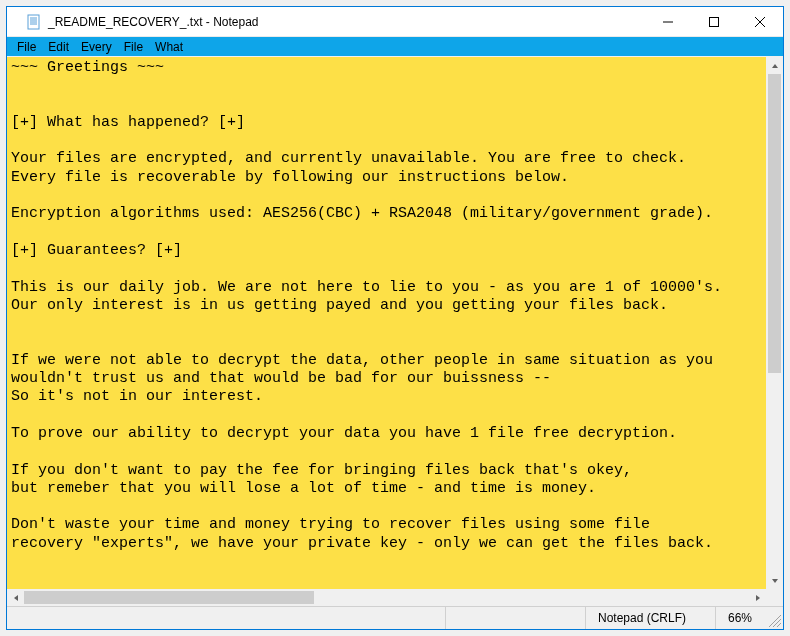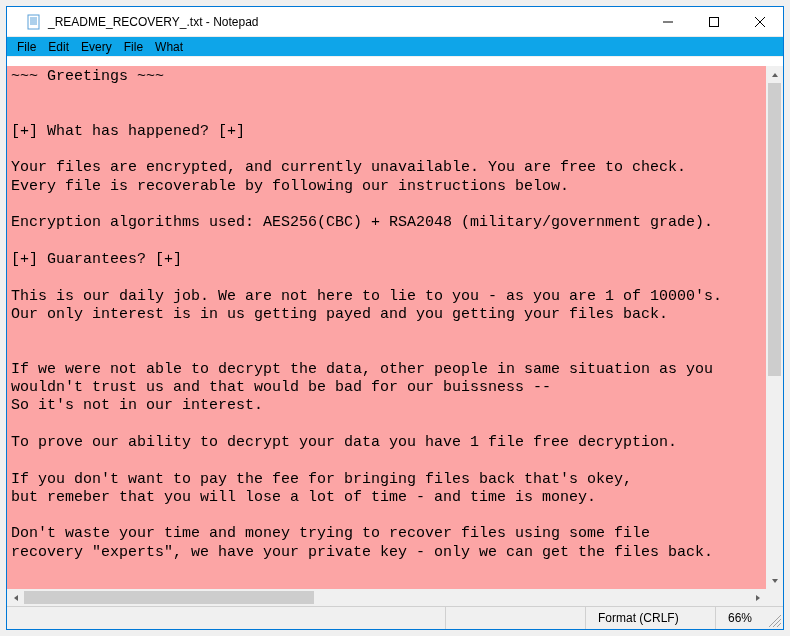--- a/index.html
+++ b/index.html
@@ -65,22 +65,21 @@
       border-bottom: 1px solid #f0f0f0;
     }
     .menu-item {
       padding: 2px 6px;
       color: #000;
     }
     .editor-wrap {
       flex: 1;
       position: relative;
       overflow: hidden;
-      background: #fca5a5;
-      margin-top: 9px;
+      background: #fde047;
     }
     .editor {
       position: absolute;
       top: 0; left: 0; right: 17px; bottom: 17px;
       padding: 2px 4px;
       font-family: Consolas, "Courier New", monospace;
       font-size: 15px;
       line-height: 1.22;
       white-space: pre-wrap;
       word-wrap: break-word;
@@ -255,21 +254,21 @@
             <polygon points="2,1 6,4 2,7" fill="#606060"></polygon>
           </svg>
       </div>
     </div>
     <div class="scroll-corner"></div>
   </div>
 
   <div class="statusbar">
     <div class="status-spacer"></div>
     <div class="status-section" style="min-width:140px"></div>
-    <div class="status-section" style="min-width:130px">Format (CRLF)</div>
+    <div class="status-section" style="min-width:130px">Notepad (CRLF)</div>
     <div class="status-section" style="min-width:50px">66%</div>
     <div class="status-grip">
       <svg width="16" height="16" style="position:absolute;right:1px;bottom:1px">
         <line x1="3" y1="15" x2="15" y2="3" stroke="#a0a0a0"></line>
         <line x1="7" y1="15" x2="15" y2="7" stroke="#a0a0a0"></line>
         <line x1="11" y1="15" x2="15" y2="11" stroke="#a0a0a0"></line>
       </svg>
     </div>
   </div>
 

